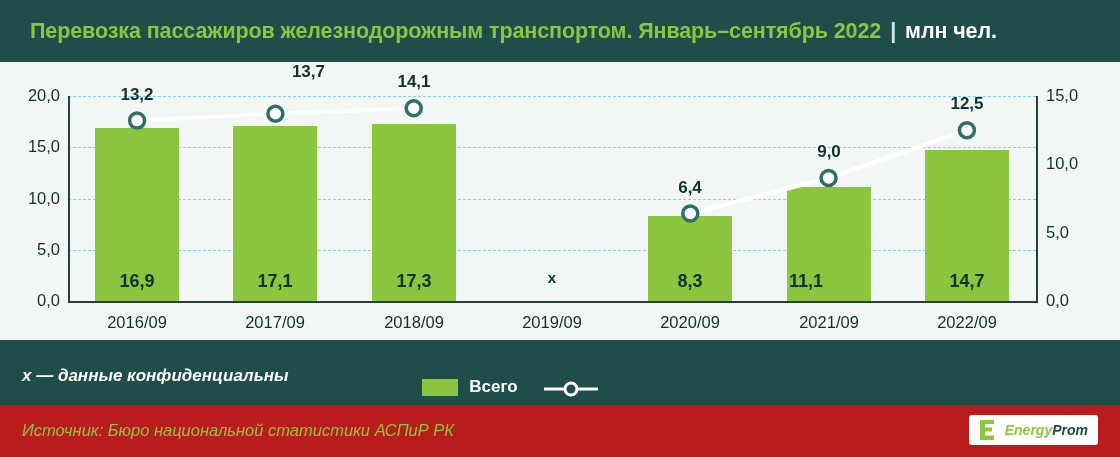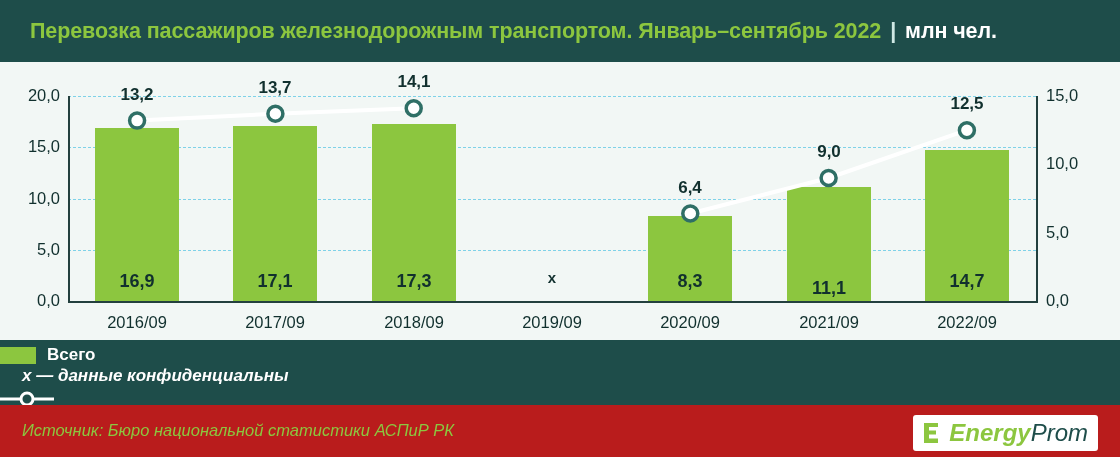--- a/index.html
+++ b/index.html
@@ -51,21 +51,21 @@
   }
   .pt-label{
     position:absolute;font-size:17px;font-weight:bold;color:#11302e;text-align:center;
   }
   .conf-x{
     position:absolute;font-size:15px;font-weight:bold;color:#11302e;text-align:center;
   }
   
   #legend{
     position:absolute;left:0;top:355px;width:1020px;height:42px;
-    display:flex;align-items:flex-start;justify-content:center;gap:26px;flex-direction:column;
+    display:flex;align-items:flex-end;justify-content:center;gap:26px;
   }
   #legend-swatch{
     width:36px;height:17px;background:#8cc63f;display:inline-block;
   }
   .legend-text{
     color:#ffffff;font-size:17px;font-weight:bold;
   }
   #legend-line-icon{
     width:54px;height:16px;position:relative;display:inline-block;
   }
@@ -83,21 +83,21 @@
   #source-text{
     position:absolute;left:22px;top:16px;
     color:#8cc63f;font-size:16.5px;font-style:italic;
   }
   #brand{
     position:absolute;right:22px;top:10px;
     display:flex;align-items:center;gap:8px;
     background:#ffffff;border-radius:3px;padding:4px 10px 4px 8px;
   }
   #brand-mark{width:20px;height:22px;display:block;}
-  #brand-name{font-size:24px;font-weight:normal;color:#1e4d4a;font-style:italic;}
+  #brand-name{font-size:14px;font-weight:bold;color:#1e4d4a;font-style:italic;}
   #brand-name b{color:#8cc63f;}
 </style>
 </head>
 <body>
 
 <div id="title-bar">
   <div id="title-text">
     <span>Перевозка пассажиров железнодорожным транспортом. Январь–сентябрь 2022</span><span id="title-sep">|</span><span id="title-unit">млн чел.</span>
   </div>
 </div>
@@ -129,37 +129,37 @@
       <div class="cat-label" style="left: 205px; width: 140px; top: 251px;">2017/09</div>
       <div class="bar" style="left: 372px; width: 84px; top: 62px; height: 177px;"></div>
       <div class="bar-label" style="left: 364px; width: 100px; top: 209px;">17,3</div>
       <div class="cat-label" style="left: 344px; width: 140px; top: 251px;">2018/09</div>
       <div class="conf-x" style="left: 502px; width: 100px; top: 207px;">x</div>
       <div class="cat-label" style="left: 482px; width: 140px; top: 251px;">2019/09</div>
       <div class="bar" style="left: 648px; width: 84px; top: 154px; height: 85px;"></div>
       <div class="bar-label" style="left: 640px; width: 100px; top: 209px;">8,3</div>
       <div class="cat-label" style="left: 620px; width: 140px; top: 251px;">2020/09</div>
       <div class="bar" style="left: 787px; width: 84px; top: 125px; height: 114px;"></div>
-      <div class="bar-label" style="left: 779px; width: 100px; top: 209px; margin-top: 7px;">11,1</div>
+      <div class="bar-label" style="left: 756px; width: 100px; top: 209px;">11,1</div>
       <div class="cat-label" style="left: 759px; width: 140px; top: 251px;">2021/09</div>
       <div class="bar" style="left: 925px; width: 84px; top: 88px; height: 151px;"></div>
       <div class="bar-label" style="left: 917px; width: 100px; top: 209px;">14,7</div>
       <div class="cat-label" style="left: 897px; width: 140px; top: 251px;">2022/09</div>
       <svg width="1120" height="278" style="position: absolute; left: 0px; top: 0px;">
         <polyline points="137.1,58.6 275.4,51.8 413.7,46.3" fill="none" stroke="#ffffff" stroke-width="4"></polyline>
         <polyline points="690.3,151.5 828.6,116.0 966.9,68.2" fill="none" stroke="#ffffff" stroke-width="4"></polyline>
         <circle cx="137.1" cy="58.6" r="7.5" fill="#ffffff" stroke="#2f6f66" stroke-width="3.5"></circle>
         <circle cx="275.4" cy="51.8" r="7.5" fill="#ffffff" stroke="#2f6f66" stroke-width="3.5"></circle>
         <circle cx="413.7" cy="46.3" r="7.5" fill="#ffffff" stroke="#2f6f66" stroke-width="3.5"></circle>
         <circle cx="690.3" cy="151.5" r="7.5" fill="#ffffff" stroke="#2f6f66" stroke-width="3.5"></circle>
         <circle cx="828.6" cy="116.0" r="7.5" fill="#ffffff" stroke="#2f6f66" stroke-width="3.5"></circle>
         <circle cx="966.9" cy="68.2" r="7.5" fill="#ffffff" stroke="#2f6f66" stroke-width="3.5"></circle>
       </svg>
       <div class="pt-label" style="left: 87px; width: 100px; top: 23px;">13,2</div>
-      <div class="pt-label" style="left: 225px; width: 100px; top: 16px;">13,7</div>
+      <div class="pt-label" style="left: 225px; width: 100px; top: 0; text-align: right;">13,7</div>
       <div class="pt-label" style="left: 364px; width: 100px; top: 10px;">14,1</div>
       <div class="pt-label" style="left: 640px; width: 100px; top: 116px;">6,4</div>
       <div class="pt-label" style="left: 779px; width: 100px; top: 80px;">9,0</div>
       <div class="pt-label" style="left: 917px; width: 100px; top: 32px;">12,5</div>
     </div>
 </div>
 
 <div id="footnote">x — данные конфиденциальны</div>
 
 <div id="legend">

